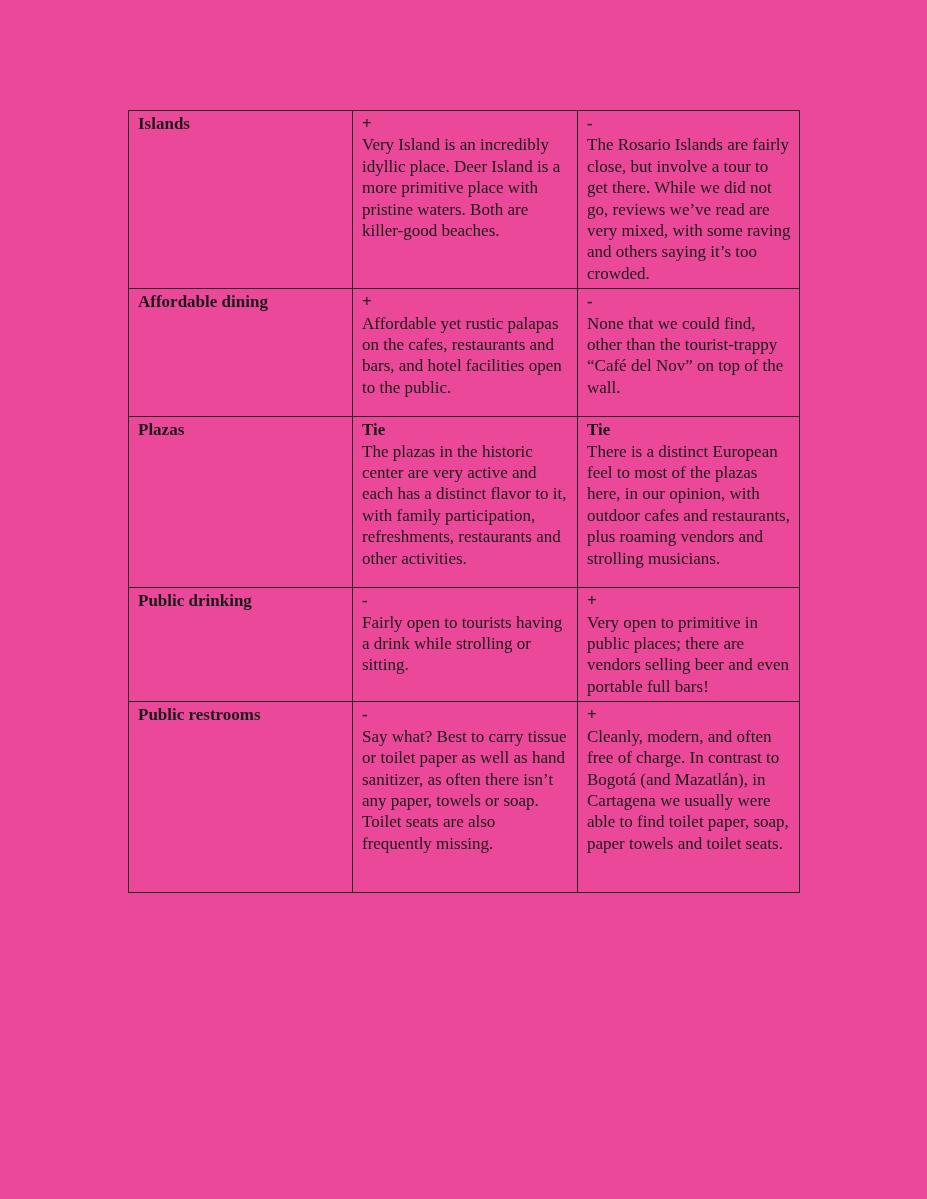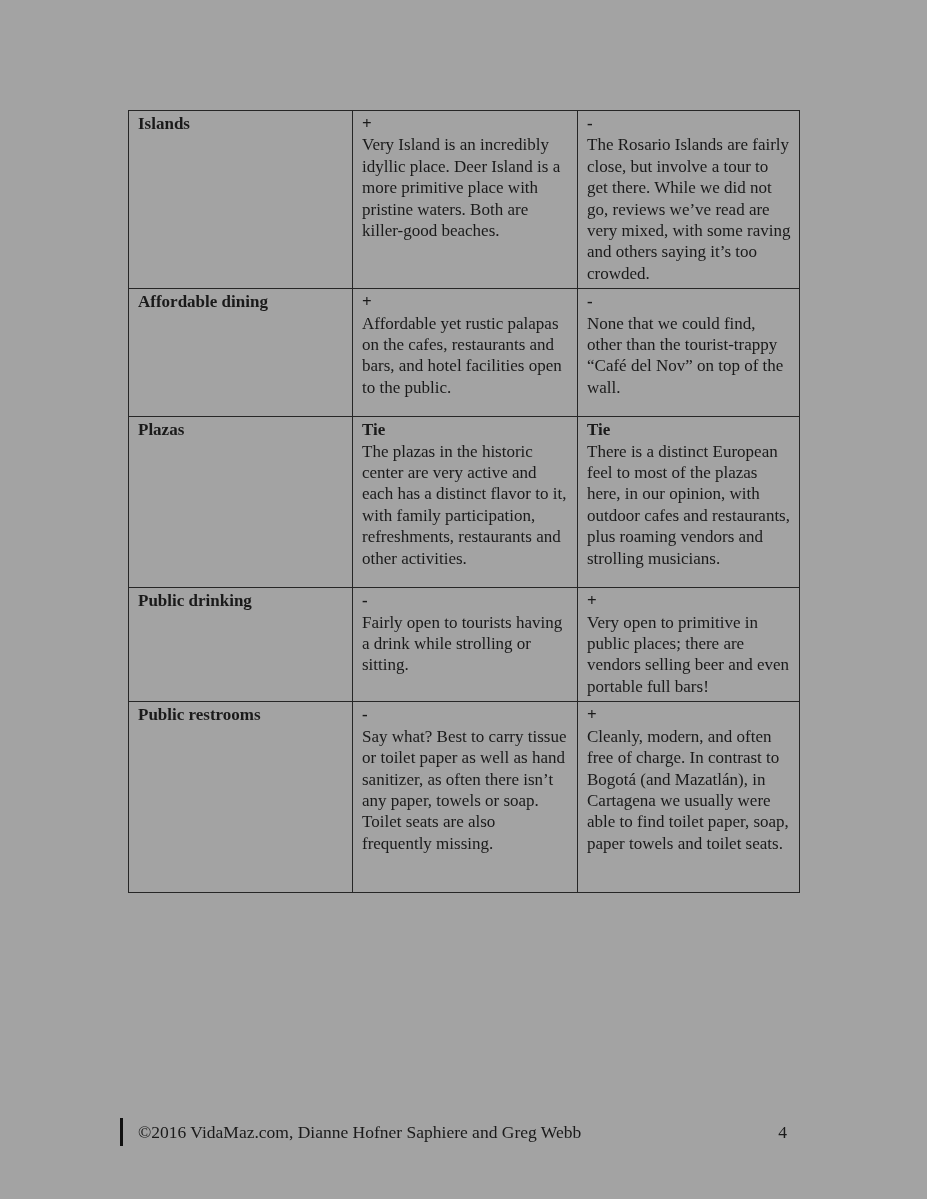--- a/index.html
+++ b/index.html
@@ -5,21 +5,21 @@
   * { box-sizing: border-box; }
   html, body {
     margin: 0;
     padding: 0;
     background: #ffffff;
   }
   .page {
     position: relative;
     width: 927px;
     height: 1199px;
-    background: #a3a3a3;
+    background: #ec4899;
     font-family: "Liberation Serif", "DejaVu Serif", serif;
     color: #1a1a1a;
     overflow: hidden;
   }
   table.comparison-table {
     position: absolute;
     left: 128px;
     top: 110px;
     width: 671px;
     border-collapse: collapse;
@@ -135,19 +135,14 @@
           <div class="cell-text">Say what? Best to carry tissue or toilet paper as well as hand sanitizer, as often there isn’t any paper, towels or soap. Toilet seats are also frequently missing.</div>
         </td>
         <td class="cell">
           <div class="marker">+</div>
           <div class="cell-text">Cleanly, modern, and often free of charge. In contrast to Bogotá (and Mazatlán), in Cartagena we usually were able to find toilet paper, soap, paper towels and toilet seats.</div>
         </td>
       </tr>
     </tbody>
   </table>
 
-  <div class="footer">
-    <span class="footer-bar"></span>
-    <span class="footer-text">©2016 VidaMaz.com, Dianne Hofner Saphiere and Greg Webb</span>
-    <span class="page-number">4</span>
-  </div>
 
 </div>
 
 </body></html>

